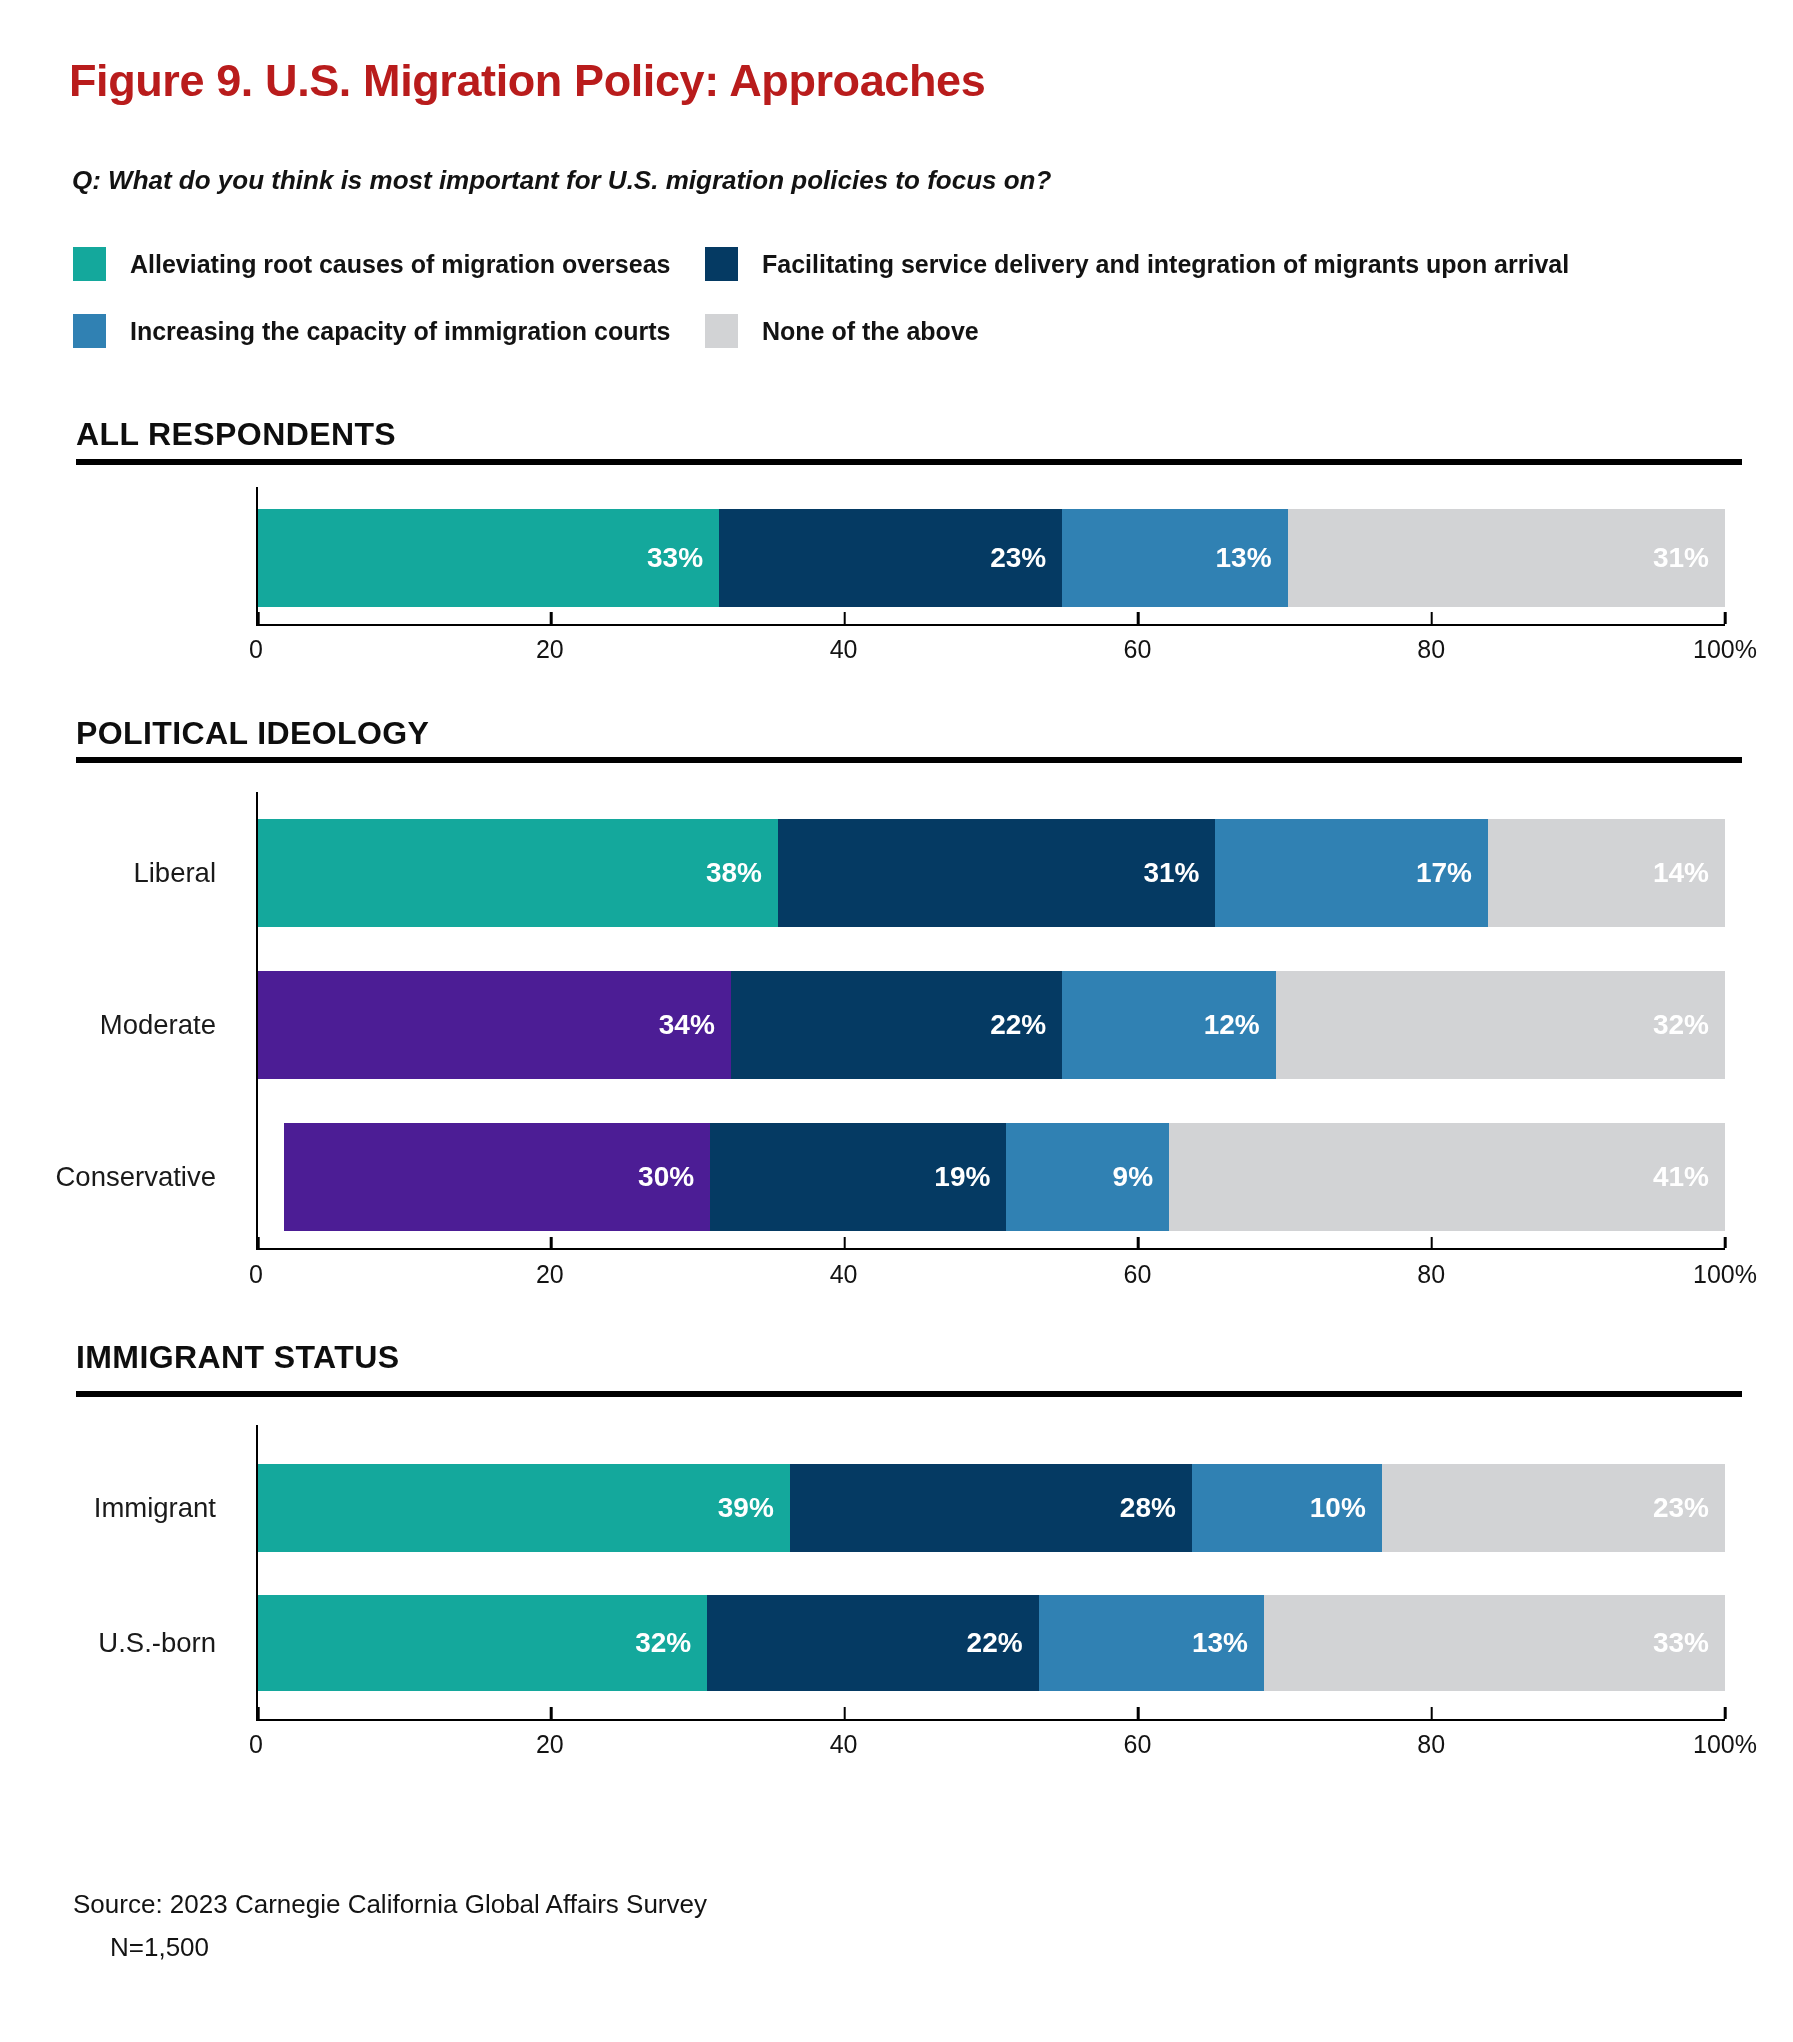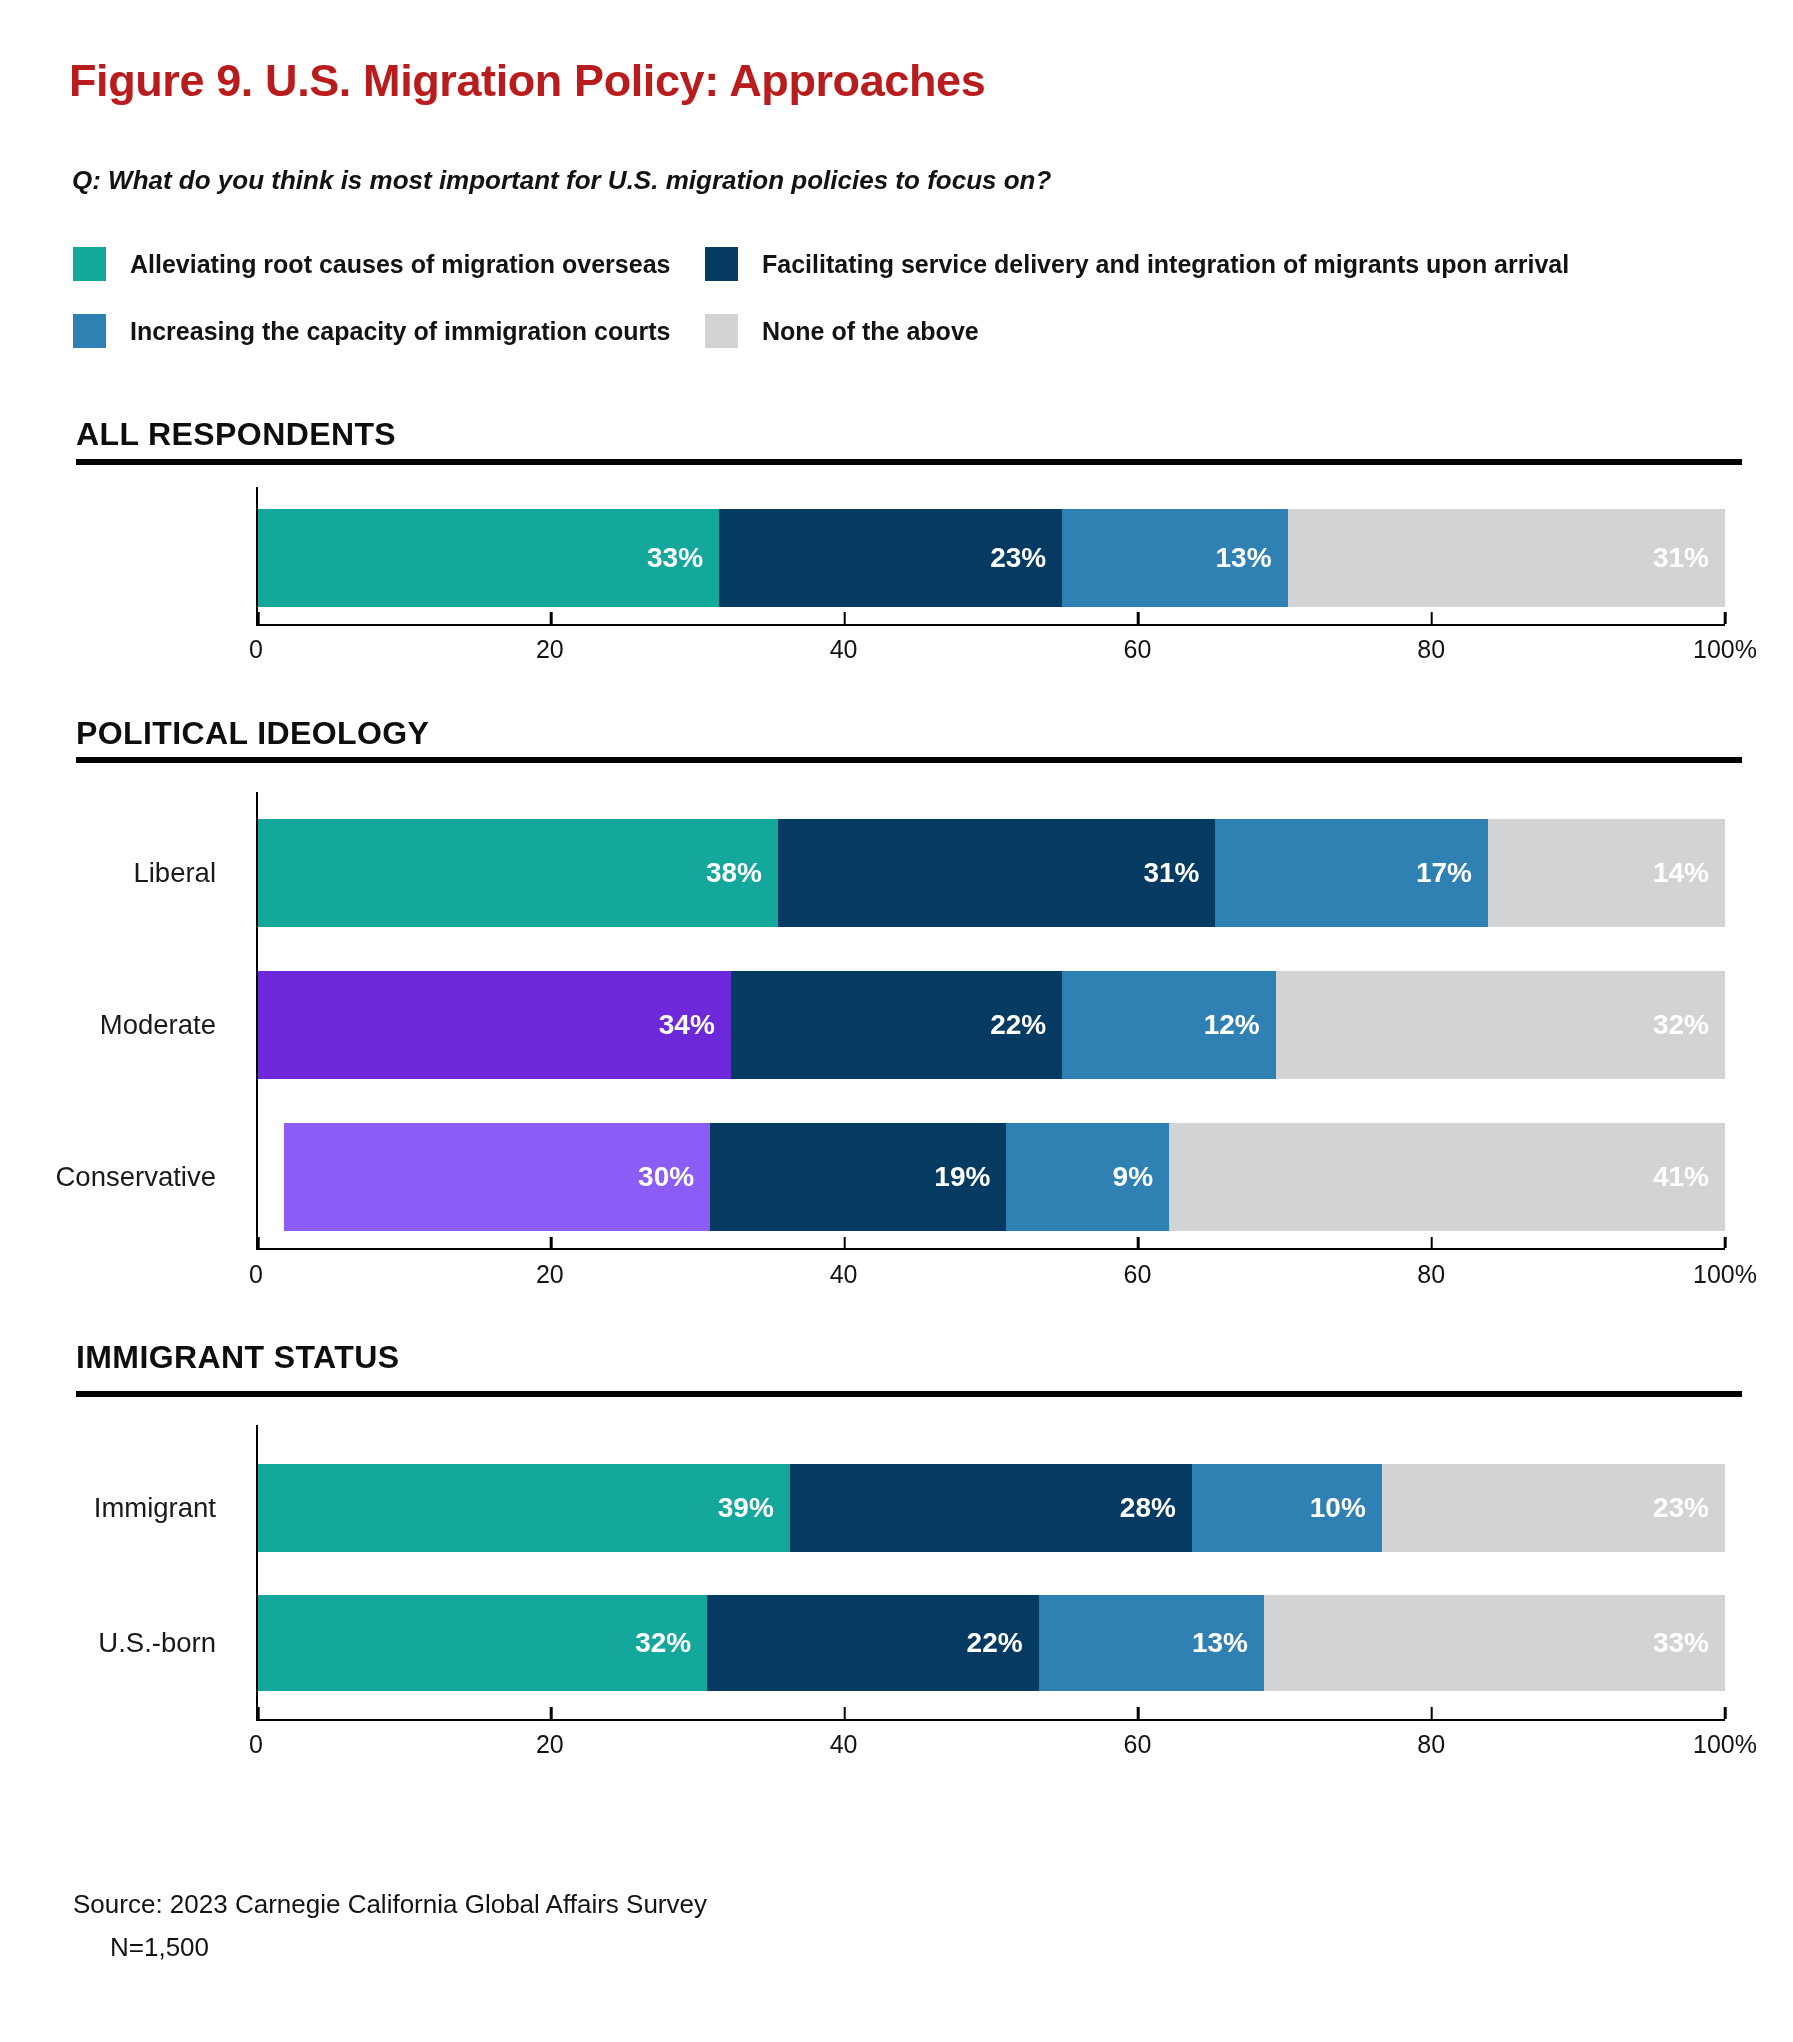--- a/index.html
+++ b/index.html
@@ -120,36 +120,36 @@
             </div>
             <div class="seg" style="flex-grow: 17; background: rgb(48, 129, 179);">
               <span class="seg-label">17%</span>
             </div>
             <div class="seg" style="flex-grow: 14; background: rgb(210, 211, 213);">
               <span class="seg-label">14%</span>
             </div>
           </div>
           <div class="bar-row" style="height: 108px; margin-bottom: 44px;">
             <div class="cat-label">Moderate</div>
-            <div class="seg" style="flex-grow: 34; background: #6d28d9;">
+            <div class="seg" style="flex-grow: 34; background: #4c1d95;">
               <span class="seg-label">34%</span>
             </div>
             <div class="seg" style="flex-grow: 22; background: rgb(5, 58, 99);">
               <span class="seg-label">22%</span>
             </div>
             <div class="seg" style="flex-grow: 12; background: rgb(48, 129, 179);">
               <span class="seg-label">12%</span>
             </div>
             <div class="seg" style="flex-grow: 32; background: rgb(210, 211, 213);">
               <span class="seg-label">32%</span>
             </div>
           </div>
           <div class="bar-row" style="height: 108px;">
             <div class="cat-label">Conservative</div>
-            <div class="seg" style="flex-grow: 30; background: #8b5cf6; margin-left: 26px;">
+            <div class="seg" style="flex-grow: 30; background: #4c1d95; margin-left: 26px;">
               <span class="seg-label">30%</span>
             </div>
             <div class="seg" style="flex-grow: 19; background: rgb(5, 58, 99);">
               <span class="seg-label">19%</span>
             </div>
             <div class="seg" style="flex-grow: 9; background: rgb(48, 129, 179);">
               <span class="seg-label">9%</span>
             </div>
             <div class="seg" style="flex-grow: 41; background: rgb(210, 211, 213);">
               <span class="seg-label">41%</span>

